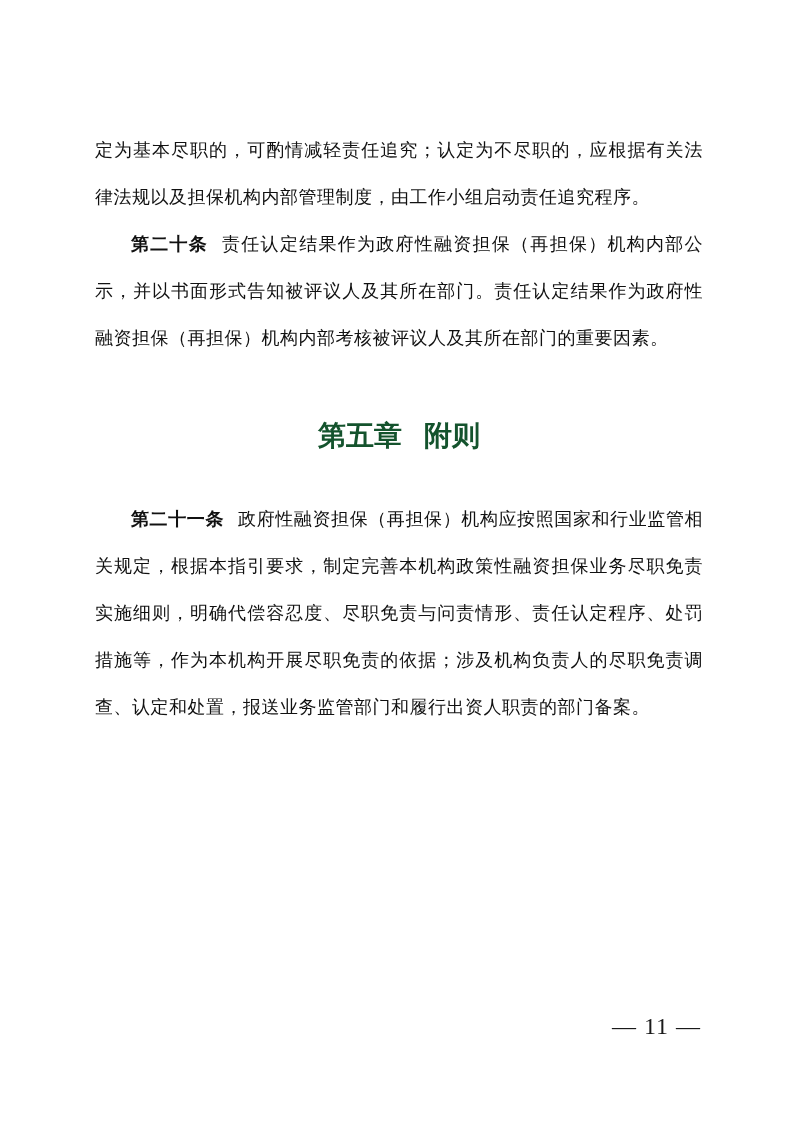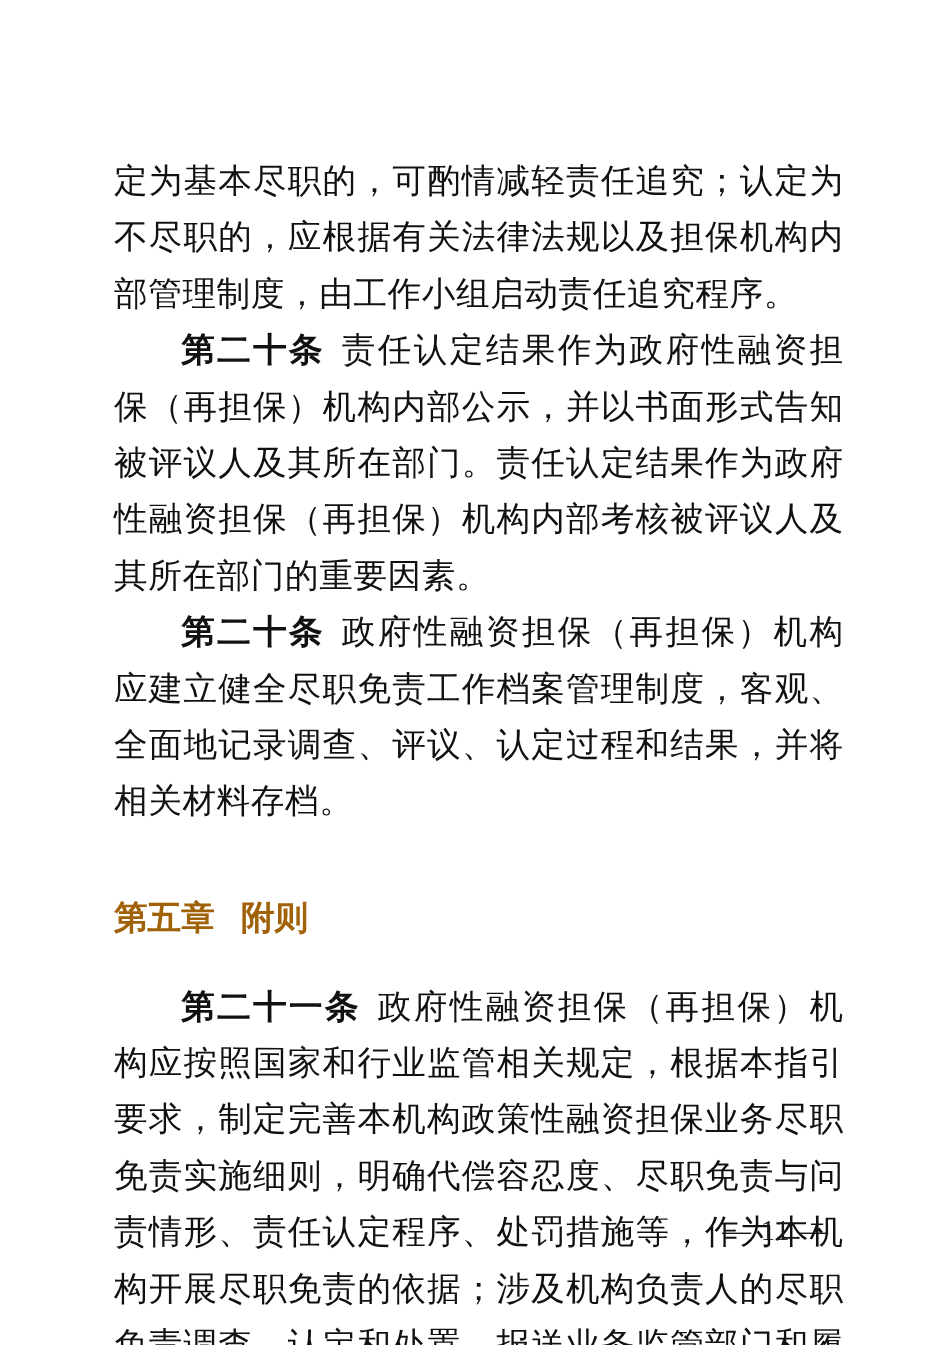--- a/index.html
+++ b/index.html
@@ -18,69 +18,67 @@
     box-sizing: border-box;
   }
   .content {
     position: absolute;
     left: 95px;
     top: 128px;
     width: 608px;
   }
   .para {
     margin: 0;
-    font-size: 28px;
+    font-size: 18px;
     line-height: 47px;
     text-align: justify;
     text-justify: inter-ideograph;
     letter-spacing: 0.5px;
+    font-family: Liberation Mono, monospace;
   }
   .para.indent {
     text-indent: 2em;
   }
   .article-lead {
     font-weight: bold;
     margin-right: 14px;
   }
   .chapter-heading {
-    margin: 58px 0 36px 0;
+    margin: 58px 0 46px 0;
     font-family: "Liberation Sans", "DejaVu Sans", sans-serif;
     font-weight: bold;
     font-size: 28px;
     line-height: 30px;
-    text-align: left;
+    text-align: center;
     word-spacing: 0.5em;
-    color: #a16207;
+    color: #14532d;
   }
   .page-number {
     position: absolute;
-    right: 102px;
+    right: 92px;
     top: 1012px;
     font-size: 24px;
     line-height: 28px;
     color: #1a1a1a;
     letter-spacing: 1px;
     white-space: pre;
   }
 </style>
 </head>
 <body>
 
 <div class="page">
   <div class="content">
 
     <p class="para">定为基本尽职的，可酌情减轻责任追究；认定为不尽职的，应根据有关法律法规以及担保机构内部管理制度，由工作小组启动责任追究程序。</p>
 
     <p class="para indent">
       <span class="article-lead">第二十条</span><span>责任认定结果作为政府性融资担保（再担保）机构内部公示，并以书面形式告知被评议人及其所在部门。责任认定结果作为政府性融资担保（再担保）机构内部考核被评议人及其所在部门的重要因素。</span>
     </p>
 
-    <p class="para indent">
-      <span class="article-lead">第二十条</span><span>政府性融资担保（再担保）机构应建立健全尽职免责工作档案管理制度，客观、全面地记录调查、评议、认定过程和结果，并将相关材料存档。</span>
-    </p>
 
     <h2 class="chapter-heading">第五章 附则</h2>
 
     <p class="para indent">
       <span class="article-lead">第二十一条</span><span>政府性融资担保（再担保）机构应按照国家和行业监管相关规定，根据本指引要求，制定完善本机构政策性融资担保业务尽职免责实施细则，明确代偿容忍度、尽职免责与问责情形、责任认定程序、处罚措施等，作为本机构开展尽职免责的依据；涉及机构负责人的尽职免责调查、认定和处置，报送业务监管部门和履行出资人职责的部门备案。</span>
     </p>
 
   </div>
 
   <div class="page-number">— 11 —</div>

